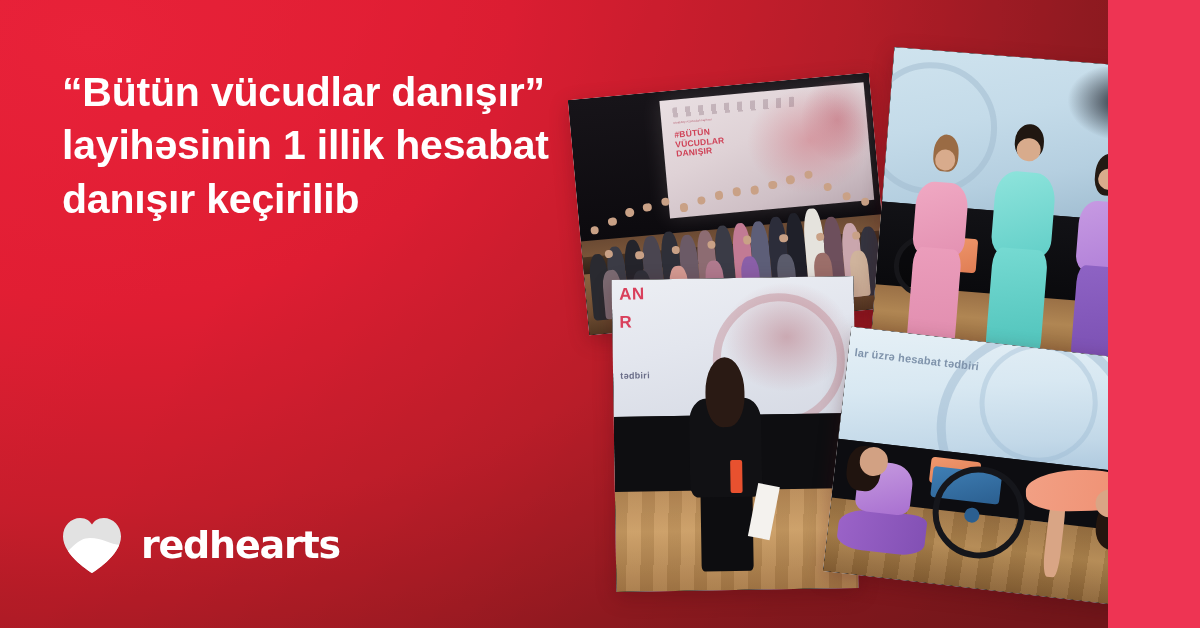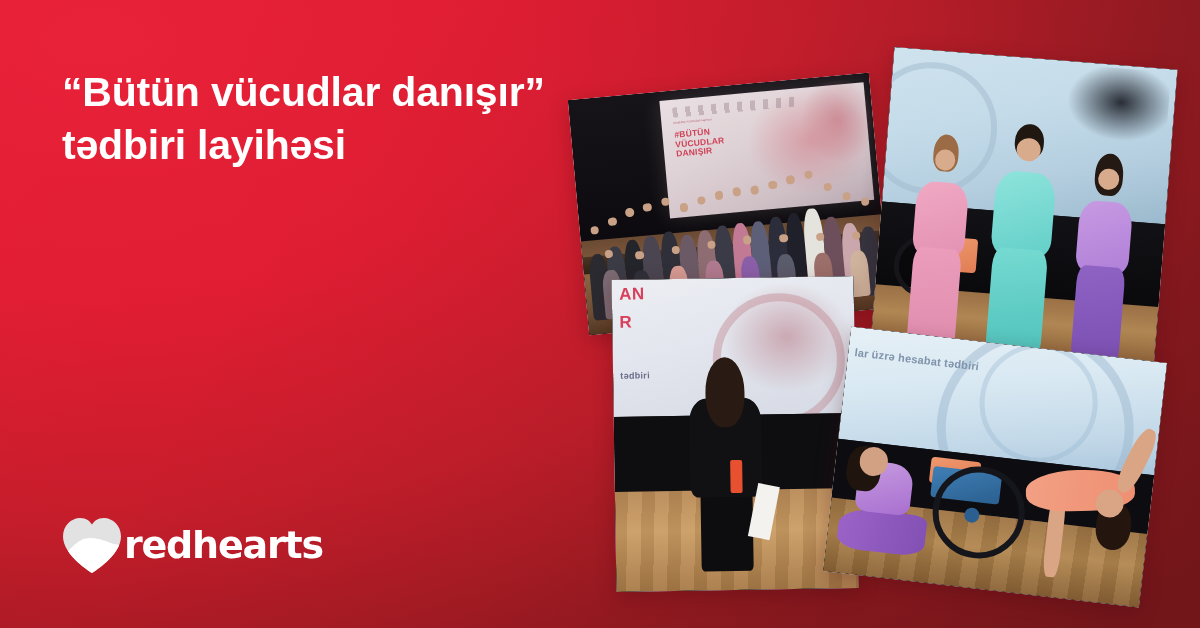--- a/index.html
+++ b/index.html
@@ -2,21 +2,21 @@
 <html><head>
 <meta charset="utf-8">
 <style>
   html,body{margin:0;padding:0;}
   body{
     width:1200px;height:628px;overflow:hidden;
     font-family:"Liberation Sans","DejaVu Sans",sans-serif;
     background:#ee3453;
   }
   .canvas{
-    position:relative;width:1200px;height:628px;overflow:hidden;
+    position:relative;width:1108px;height:628px;overflow:hidden;
     background:
       radial-gradient(120% 130% at 8% 6%, #f03a58 0%, #ea3350 32%, #cf3344 58%, #a42c34 82%, #94282f 100%);
   }
   .canvas:after{
     content:"";position:absolute;inset:0;
     background:linear-gradient(118deg,#f2395a 0%,#ec3553 26%,#d03243 52%,#a92d36 76%,#93272e 100%);
     mix-blend-mode:multiply;opacity:.55;pointer-events:none;
   }
 
   
@@ -26,21 +26,21 @@
     color:#ffffff;
     font-size:41px;line-height:1.30;
     font-weight:700;letter-spacing:-.2px;
     text-rendering:optimizeLegibility;
   }
   .headline .ln{display:block;white-space:nowrap;}
 
   
   .logo{
     position:absolute;left:60px;top:516px;z-index:6;
-    display:flex;align-items:center;gap:0;
+    display:flex;align-items:center;gap:17px;
   }
   .logo-mark{width:64px;height:58px;display:block;}
   .logo-word{
     color:#fff;font-size:38px;font-weight:800;letter-spacing:-1.2px;
     line-height:1;font-family:"DejaVu Sans","Liberation Sans",sans-serif;
   }
 
   
   .collage{position:absolute;inset:0;z-index:4;}
   .photo{
@@ -195,21 +195,22 @@
   .sc-duo .d-arch .hair{position:absolute;right:8%;top:48%;width:28%;height:30%;
     border-radius:46%;background:#24160f;}
 </style>
 </head>
 <body>
 
 <div class="canvas">
 
   <div class="headline">
     <span class="ln">“Bütün vücudlar danışır”</span>
-    <span class="ln">tədbiri layihəsi</span>
+    <span class="ln">layihəsinin 1 illik hesabat</span>
+    <span class="ln">danışır keçirilib</span>
   </div>
 
   <div class="collage">
 
     <div class="photo" id="photo-group">
       <div class="inner">
         <div class="scene sc-group">
           <div class="wall"></div>
           <div class="screen">
             <div class="scr-ghost"></div>

